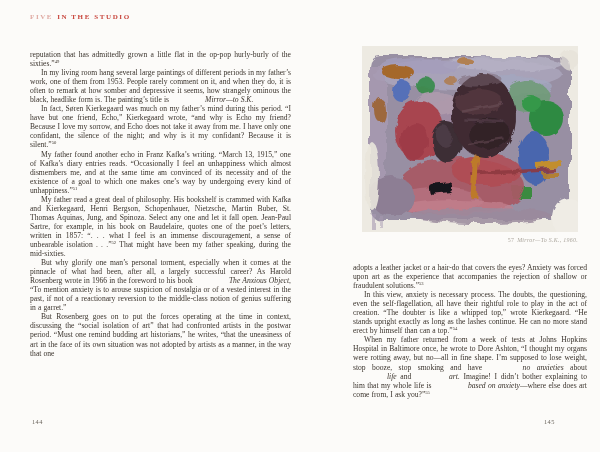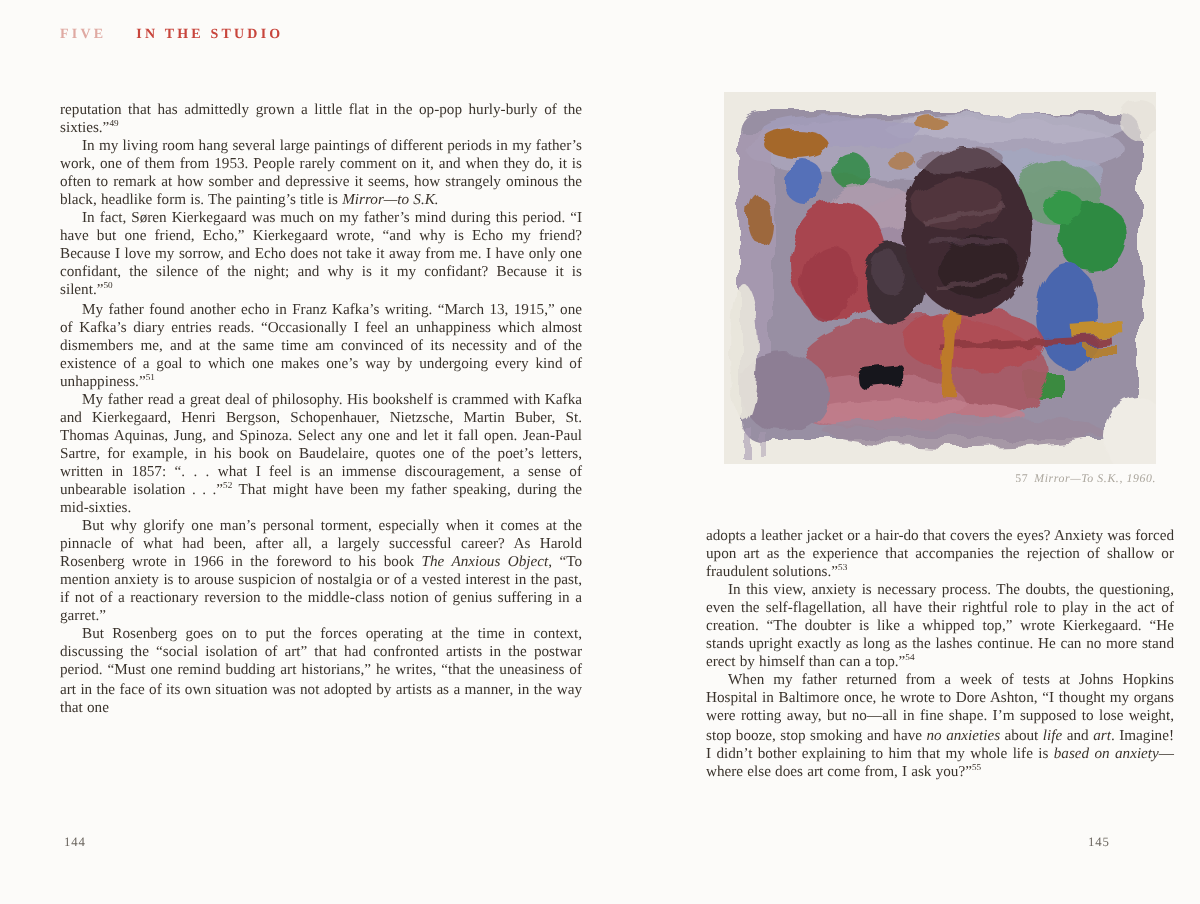--- a/index.html
+++ b/index.html
@@ -7,32 +7,32 @@
     width:600px;height:452px;position:relative;overflow:hidden;
     background:var(--c-page-bg,#fcfbf9);
     font-family:"Liberation Serif","DejaVu Serif",serif;
     -webkit-font-smoothing:antialiased;
   }
   .header{
     position:absolute;left:30px;top:13px;
     font-size:7px;font-weight:bold;letter-spacing:1.6px;
     font-family:"Liberation Serif","DejaVu Serif",serif;
   }
-  .header .chapter-label{color:var(--c-header-label,#dfa9a2);margin-right:15px;}
+  .header .chapter-label{color:var(--c-header-label,#dfa9a2);margin-right:4px;}
   .header .chapter-title{color:var(--c-header-title,#c8453c);}
   .col{position:absolute;}
   .col-left{left:30px;top:50px;width:261px;}
   .col-right{left:353px;top:263px;width:234px;}
   .col p{
     margin:0;font-size:7.6px;line-height:9.05px;text-align:justify;
     color:var(--c-body-text,#3a332c);text-indent:11px;
     word-spacing:0.2px;
   }
   .col p.cont{text-indent:0;}
-  .col p em{font-style:italic;}
+  .col p em{font-style:italic;margin-left:34px;}
   .col p sup{font-size:4.6px;line-height:0;vertical-align:3px;}
   .figure{position:absolute;left:362px;top:46px;width:216px;height:186px;}
   .figure svg{display:block;width:216px;height:186px;}
   .caption{
     position:absolute;left:362px;top:237px;width:216px;text-align:right;
     font-size:5.9px;color:var(--c-caption,#aba69d);letter-spacing:0.3px;
   }
   .caption .fig-num{font-style:normal;margin-right:3px;}
   .caption .fig-title{font-style:italic;}
   .page-num{

